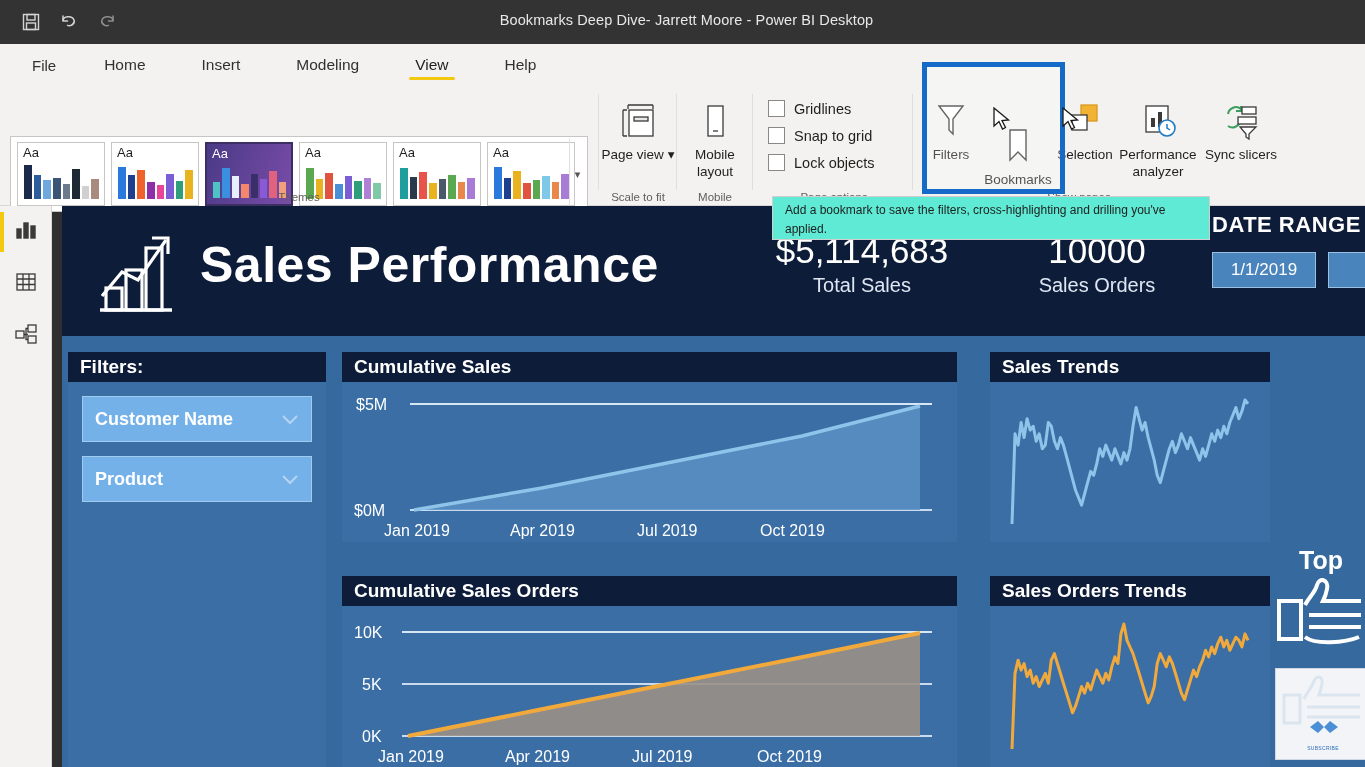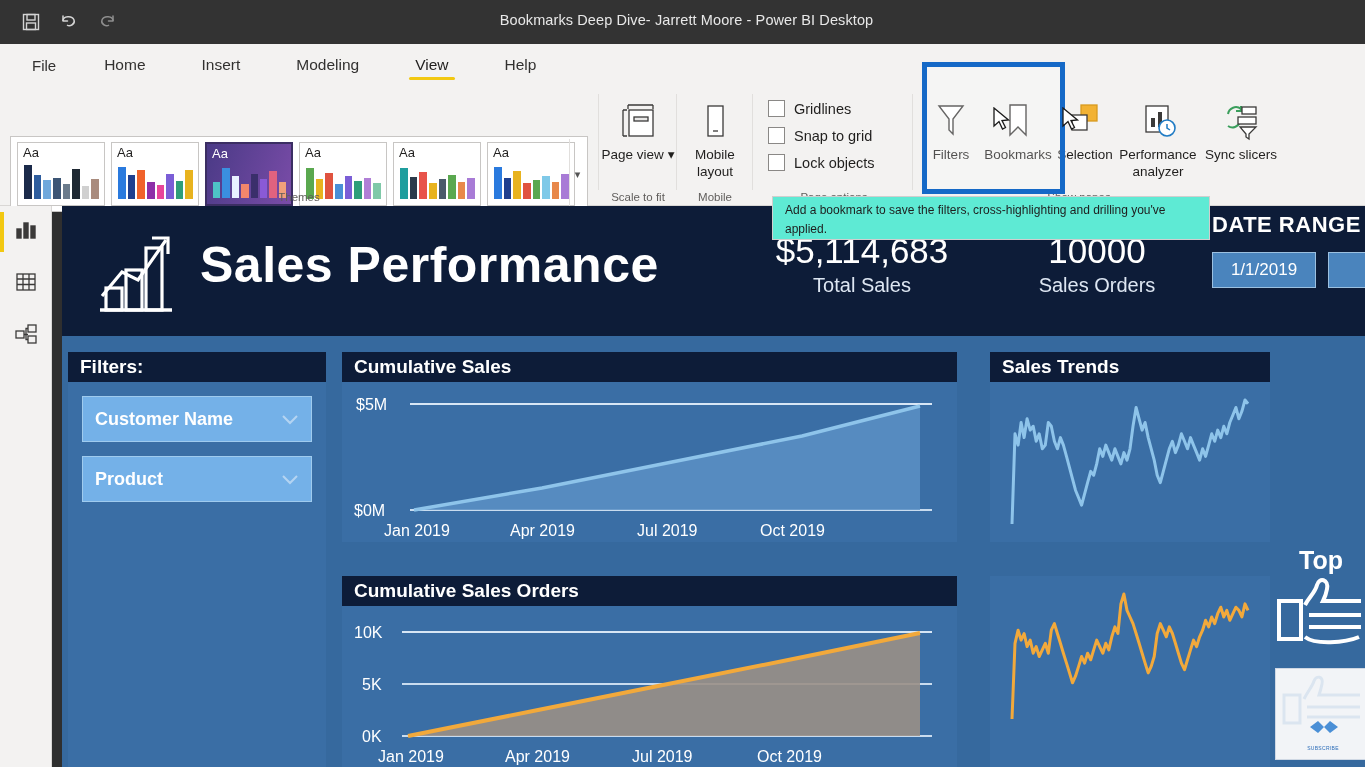--- a/index.html
+++ b/index.html
@@ -366,21 +366,21 @@
 
     <div class="grp" style="left:914px; width:330px;">
       <div class="rbtn" style="left:0;">
         <span class="ico">
           <svg width="40" height="44" viewBox="0 0 40 44" fill="none" stroke="#3b3a39" stroke-width="1.4">
             <path d="M8 8 H32 L22 21 V36 L18 32 V21 Z" fill="#fff"></path>
           </svg>
         </span>
         <span class="lbl">Filters</span>
       </div>
-      <div class="rbtn" style="left:67px;">
+      <div class="rbtn" style="left:67px;justify-content:flex-end;">
         <span class="ico">
           <svg width="40" height="44" viewBox="0 0 40 44" fill="none" stroke="#3b3a39" stroke-width="1.4">
             <path d="M12 7 H28 V37 L20 29 L12 37 Z" fill="#fff"></path>
           </svg>
         </span>
         <span class="lbl">Bookmarks</span>
       </div>
       <div class="rbtn" style="left:134px;">
         <span class="ico">
           <svg width="44" height="44" viewBox="0 0 44 44" fill="none" stroke="#3b3a39" stroke-width="1.3">
@@ -560,20 +560,21 @@
           <text x="20" y="136" fill="#ffffff" font-size="16" font-family="Liberation Sans, sans-serif">0K</text>
           <text x="36" y="156" fill="#ffffff" font-size="16" font-family="Liberation Sans, sans-serif">Jan 2019</text>
           <text x="163" y="156" fill="#ffffff" font-size="16" font-family="Liberation Sans, sans-serif">Apr 2019</text>
           <text x="290" y="156" fill="#ffffff" font-size="16" font-family="Liberation Sans, sans-serif">Jul 2019</text>
           <text x="415" y="156" fill="#ffffff" font-size="16" font-family="Liberation Sans, sans-serif">Oct 2019</text>
         </svg>
       </div>
     </div>
 
     <div class="panel" style="left:928px; top:370px; width:280px; height:191px;">
+      <div class="panel-head">Sales Orders Trends</div>
       <div class="panel-body" style="height:161px;">
         <svg width="280" height="161" viewBox="0 0 280 161">
           <polyline id="spark-orders" fill="none" stroke="#f2a93b" stroke-width="3" stroke-linejoin="round" points="22.0,143.0 25.0,67.3 28.1,54.2 31.1,64.1 34.1,57.5 37.1,70.6 40.2,64.1 43.2,77.2 46.2,70.6 49.2,80.5 52.3,73.9 55.3,67.3 58.3,77.2 61.3,54.2 64.4,47.6 67.4,57.5 70.4,67.3 73.4,77.2 76.5,87.1 79.5,96.9 82.5,106.8 85.5,100.2 88.6,90.4 91.6,80.5 94.6,87.1 97.6,77.2 100.7,83.8 103.7,73.9 106.7,64.1 109.7,70.6 112.8,77.2 115.8,67.3 118.8,73.9 121.8,60.8 124.9,50.9 127.9,57.5 130.9,27.9 133.9,18.0 137.0,34.4 140.0,41.0 143.0,47.6 146.1,57.5 149.1,67.3 152.1,77.2 155.1,87.1 158.2,96.9 161.2,90.4 164.2,80.5 167.2,57.5 170.3,47.6 173.3,54.2 176.3,60.8 179.3,50.9 182.4,57.5 185.4,67.3 188.4,77.2 191.4,87.1 194.5,93.7 197.5,83.8 200.5,73.9 203.5,64.1 206.6,70.6 209.6,60.8 212.6,54.2 215.6,44.3 218.7,50.9 221.7,41.0 224.7,47.6 227.7,37.7 230.8,31.2 233.8,41.0 236.8,34.4 239.8,44.3 242.9,37.7 245.9,31.2 248.9,34.4 251.9,41.0 255.0,27.9 258.0,34.4"></polyline>
         </svg>
       </div>
     </div>
 
     <div class="top-overlay">
       <div class="top-word">Top</div>
       <span>

